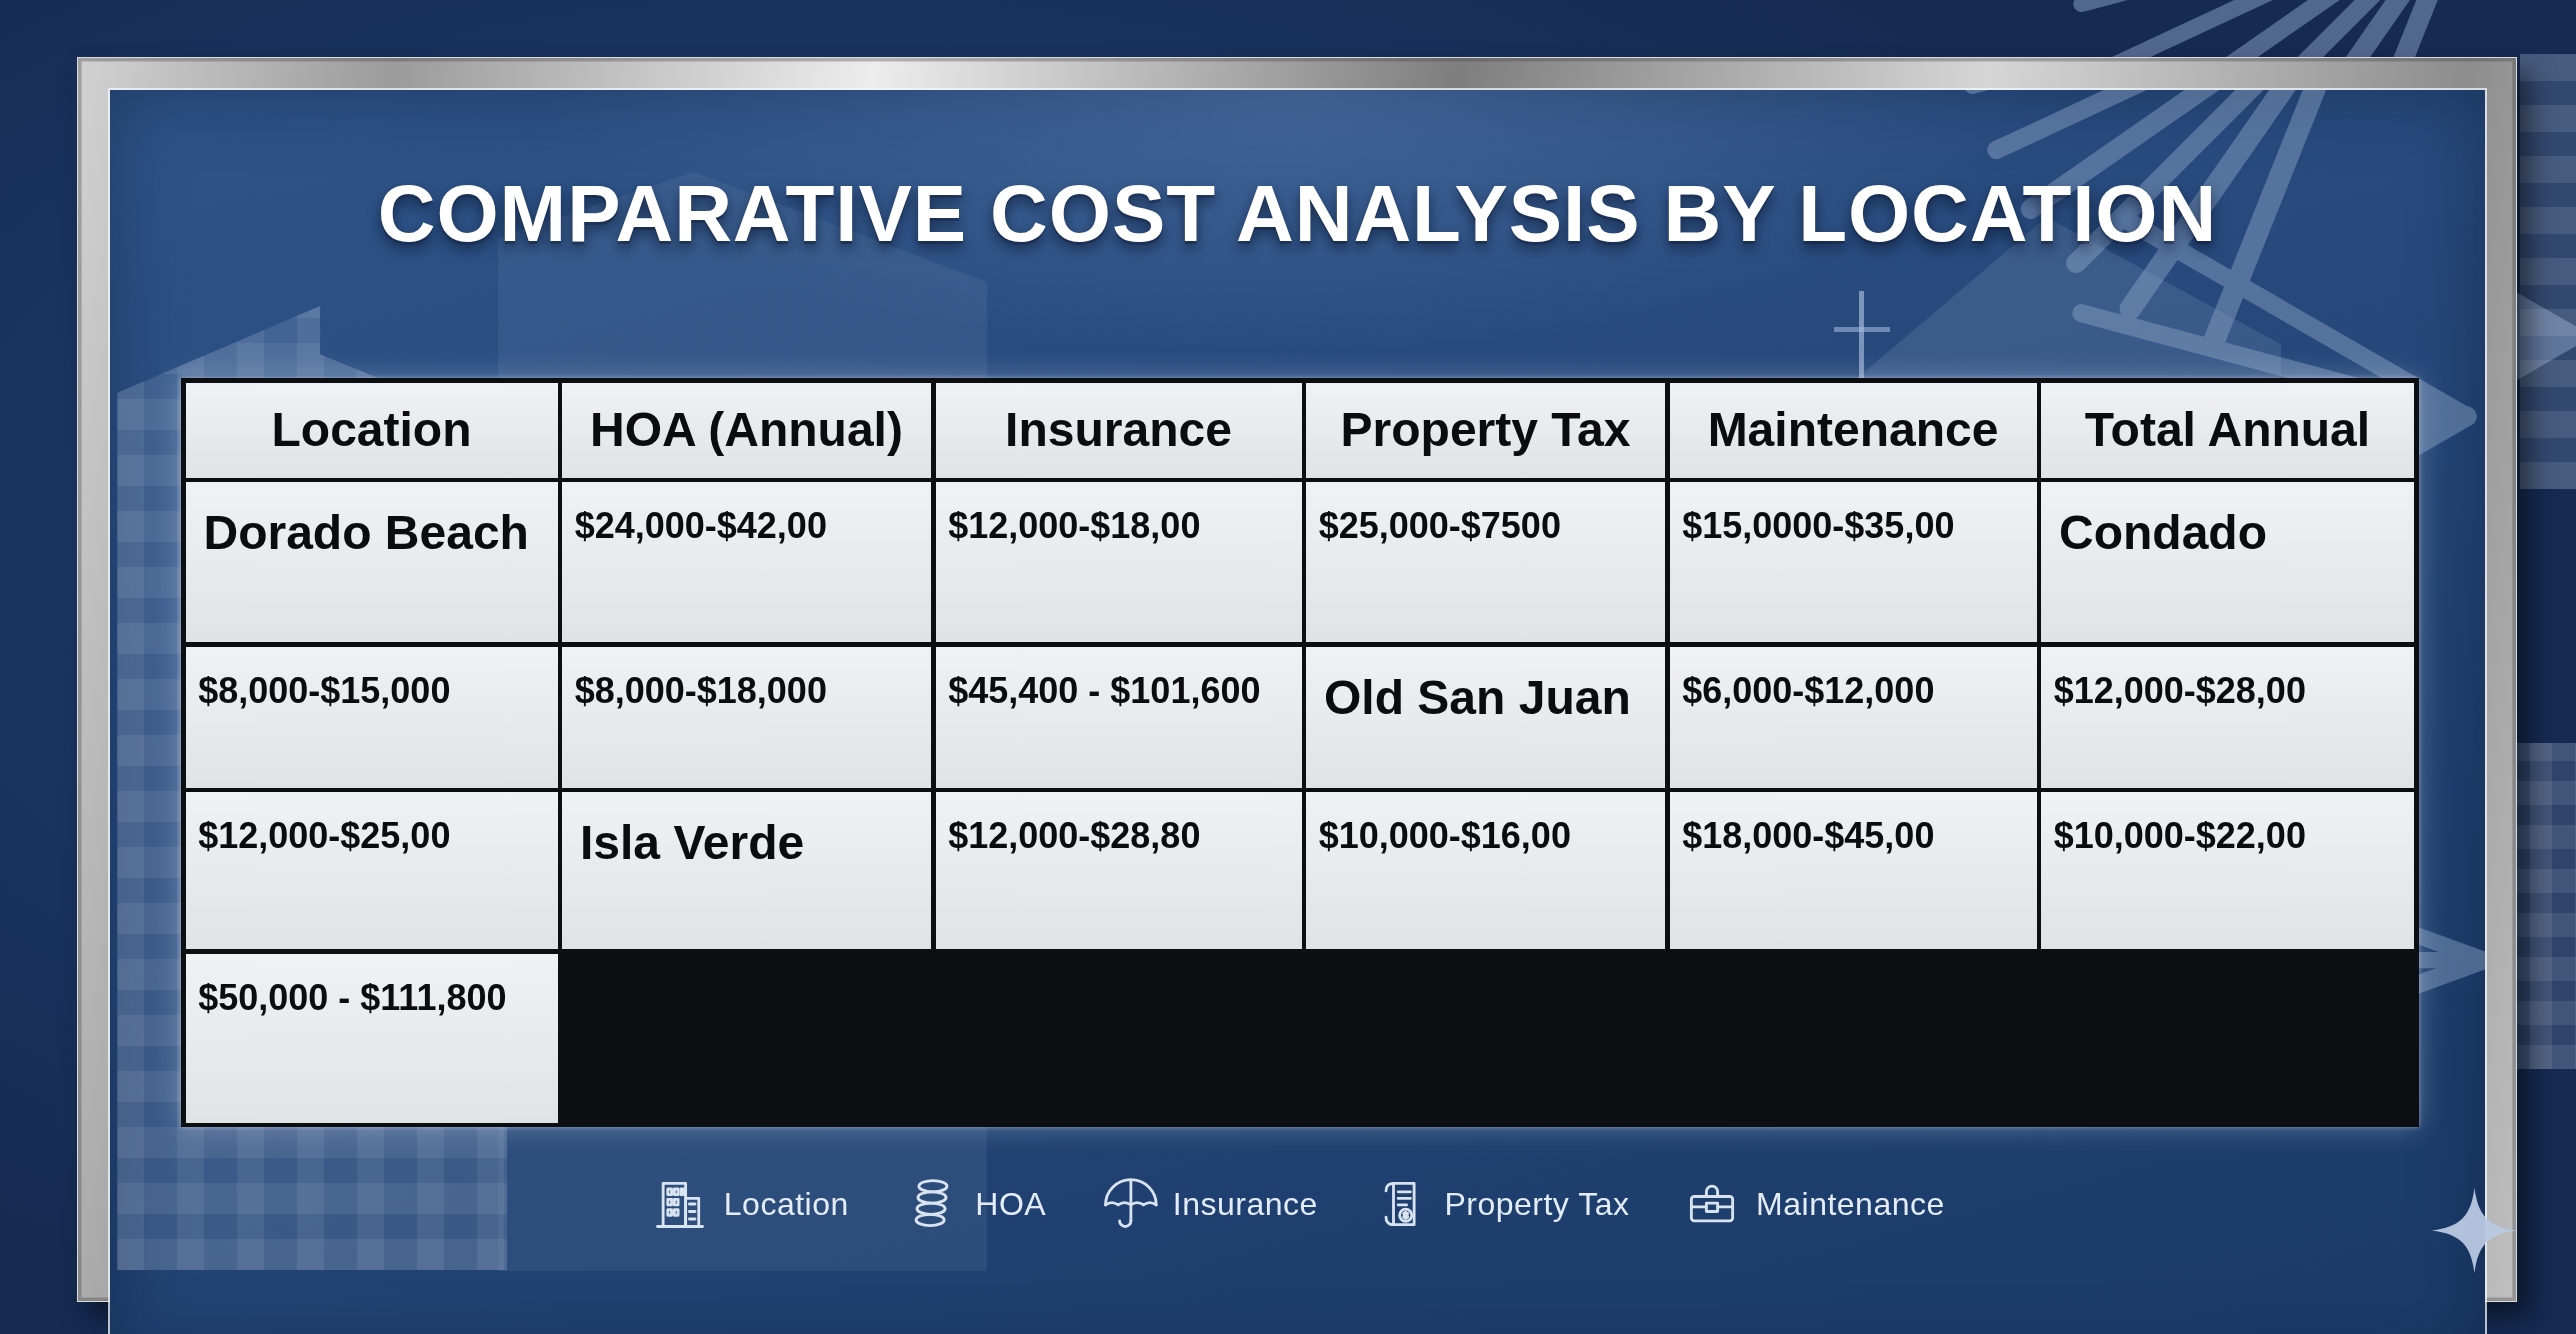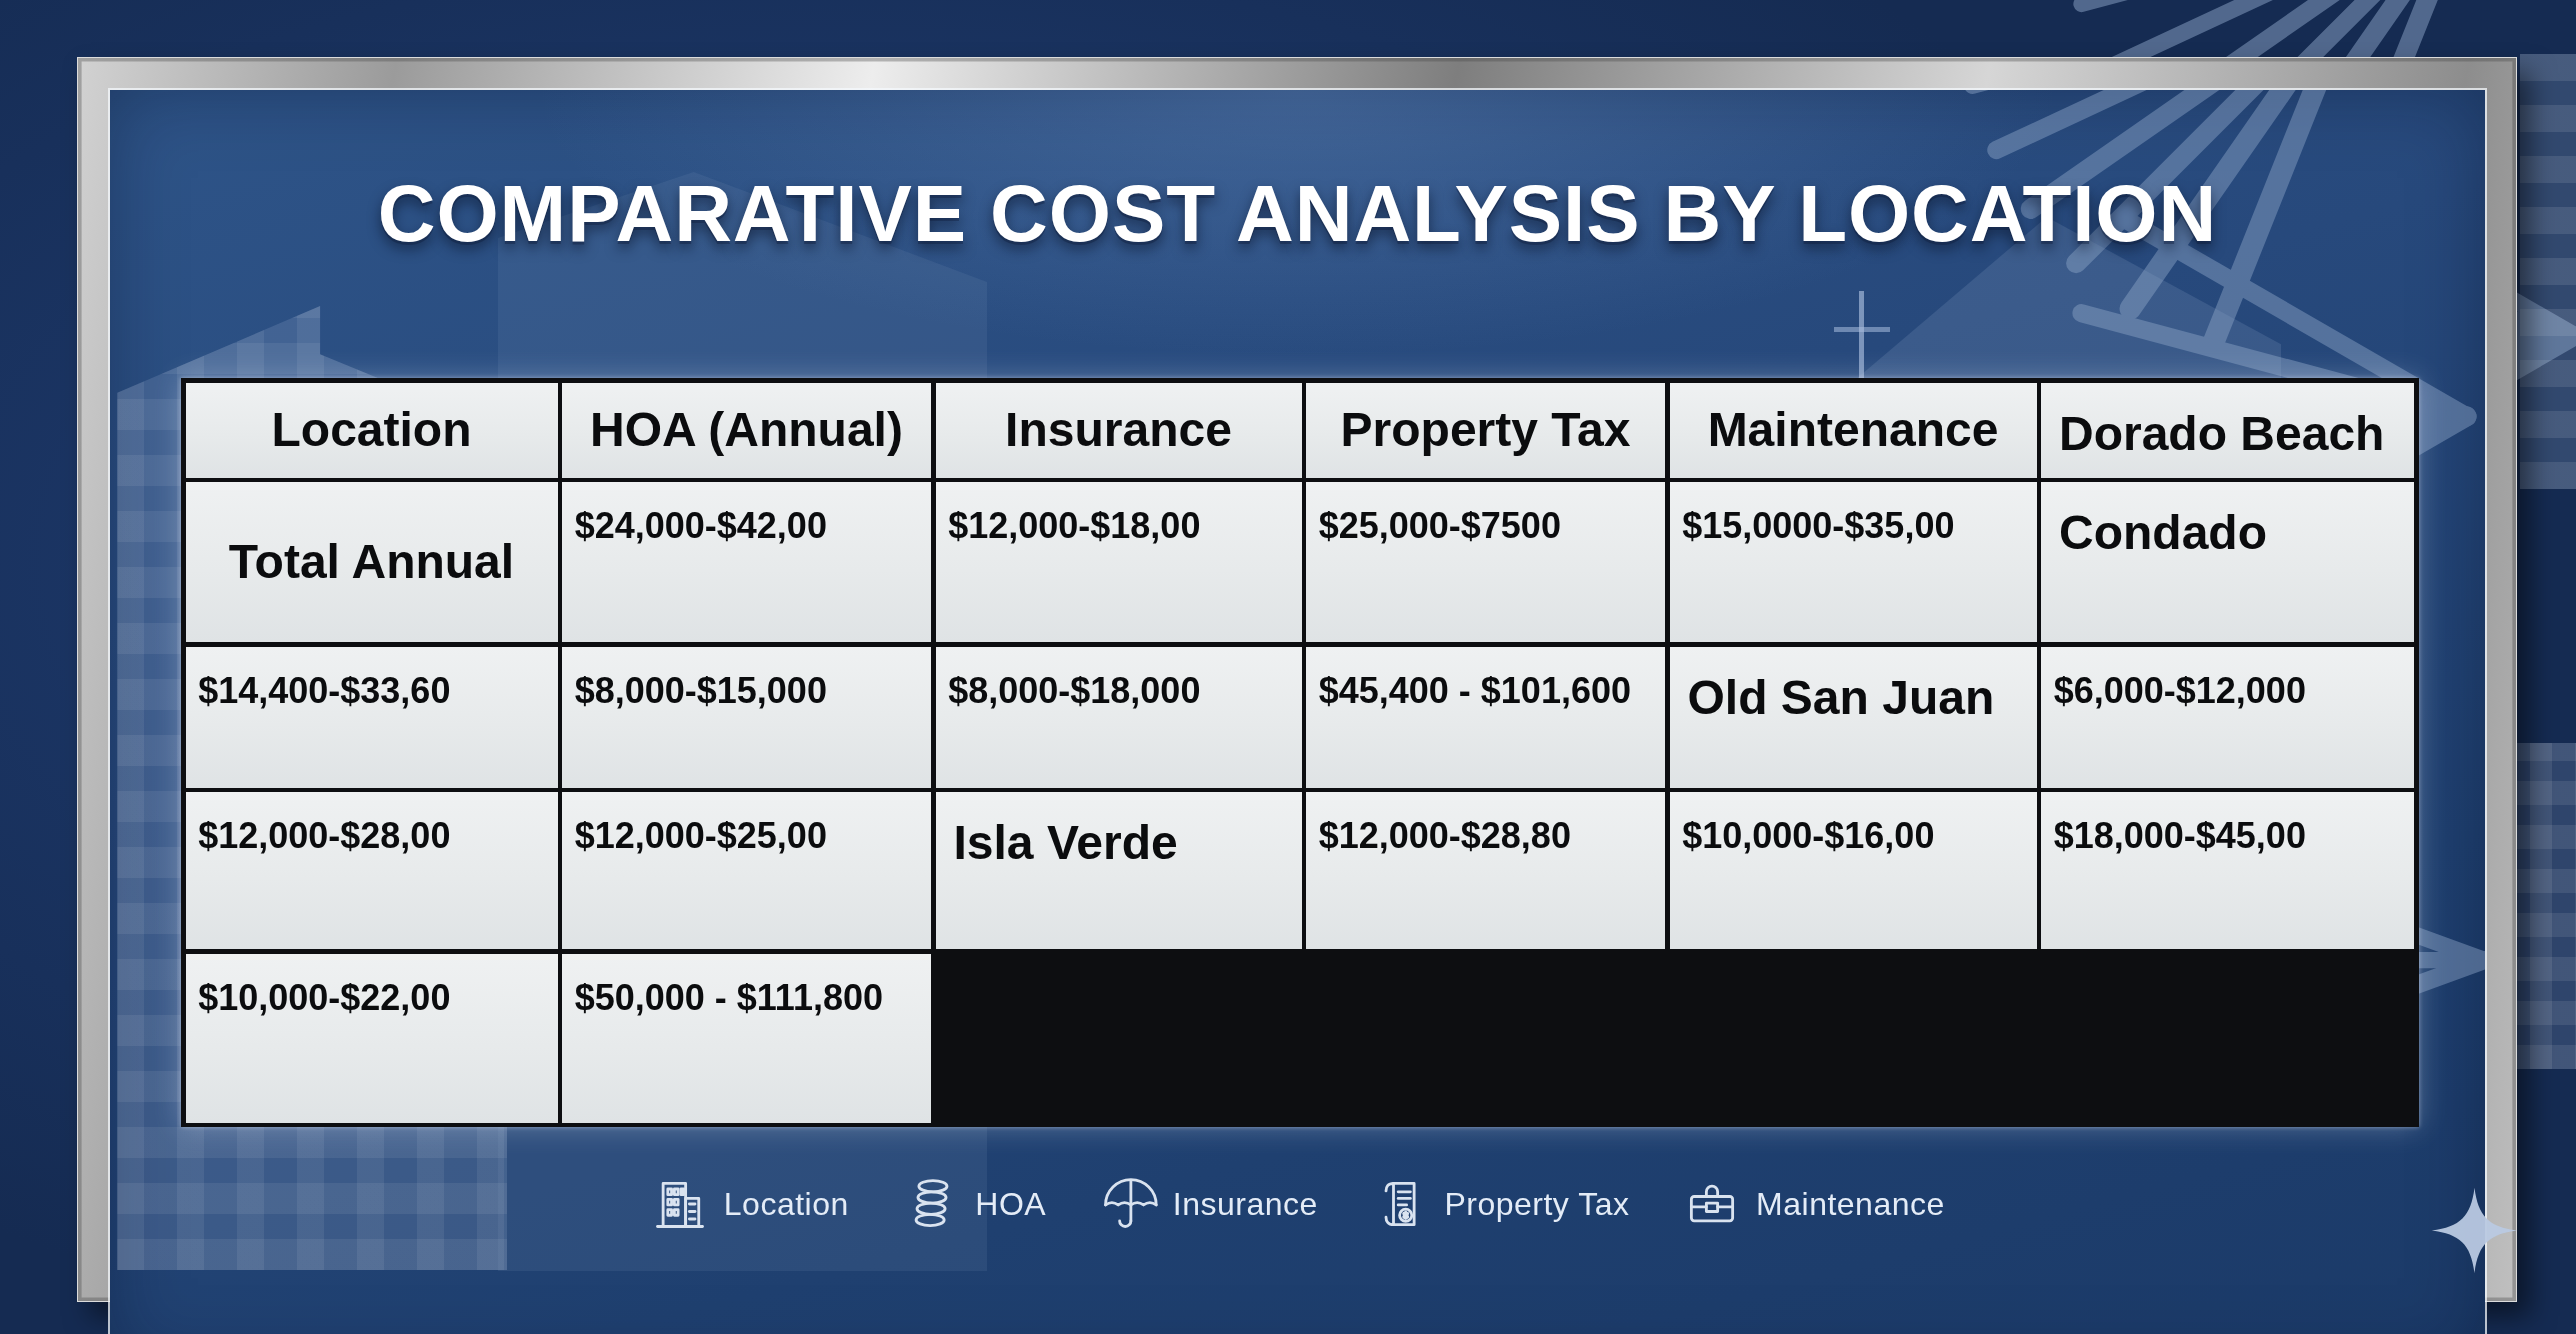--- a/index.html
+++ b/index.html
@@ -120,30 +120,29 @@
   <div class="antenna-bar"></div>
 
   <div class="title">COMPARATIVE COST ANALYSIS BY LOCATION</div>
 
   <div class="tbl">
     <div class="cell hdr">Location</div>
     <div class="cell hdr">HOA (Annual)</div>
     <div class="cell hdr">Insurance</div>
     <div class="cell hdr">Property Tax</div>
     <div class="cell hdr">Maintenance</div>
+    <div class="cell hdr">Total Annual</div>
+
     <div class="cell loc">Dorado Beach</div>
-
-    <div class="cell hdr">Total Annual</div>
     <div class="cell">$24,000-$42,00</div>
     <div class="cell">$12,000-$18,00</div>
     <div class="cell">$25,000-$7500</div>
     <div class="cell">$15,0000-$35,00</div>
 
     <div class="cell loc">Condado</div>
-    <div class="cell">$14,400-$33,60</div>
     <div class="cell">$8,000-$15,000</div>
     <div class="cell">$8,000-$18,000</div>
     <div class="cell">$45,400 - $101,600</div>
 
     <div class="cell loc">Old San Juan</div>
     <div class="cell">$6,000-$12,000</div>
     <div class="cell">$12,000-$28,00</div>
     <div class="cell">$12,000-$25,00</div>
 
     <div class="cell loc">Isla Verde</div>

